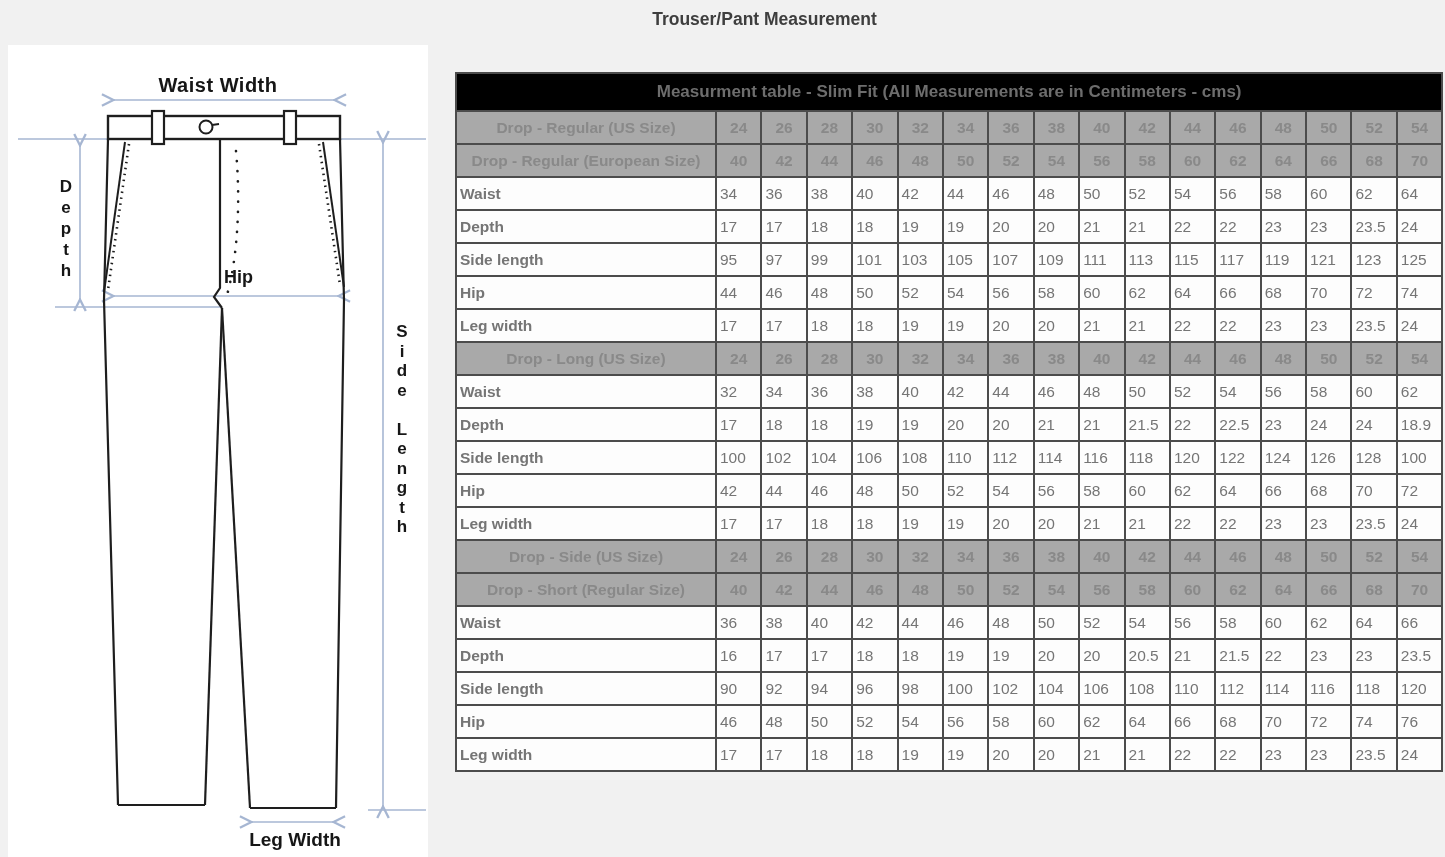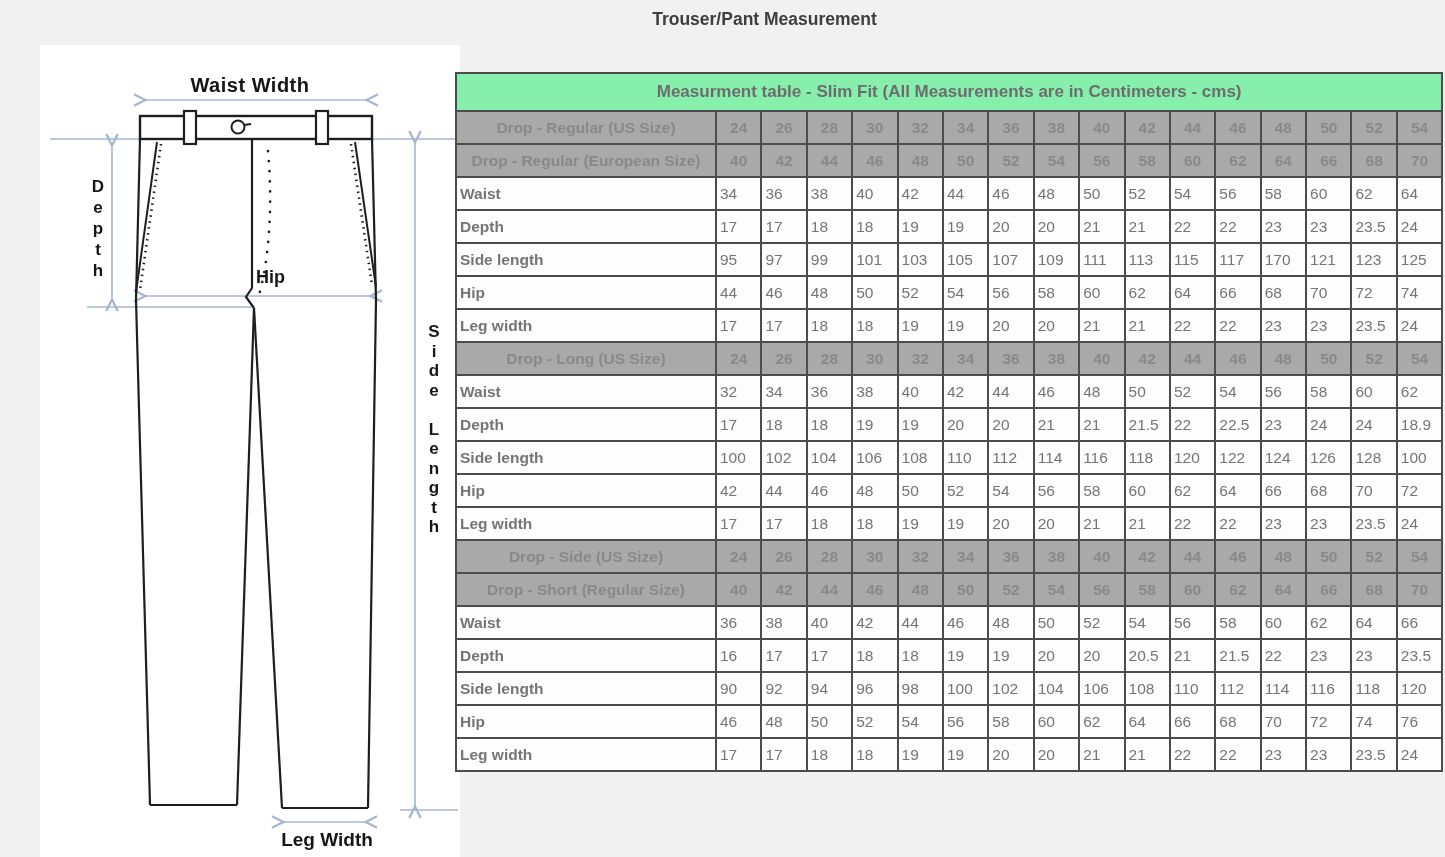--- a/index.html
+++ b/index.html
@@ -7,21 +7,21 @@
     width:1445px;height:857px;position:relative;overflow:hidden;
     background:#f1f1f1;
     font-family:"Liberation Sans","DejaVu Sans",sans-serif;
   }
   .page-title{
     position:absolute;top:9px;left:0;width:100%;padding-left:84px;box-sizing:border-box;
     text-align:center;font-size:17.5px;font-weight:bold;color:#3e3e3e;
   }
   
   .diagram-box{
-    position:absolute;left:8px;top:45px;width:420px;height:812px;background:#ffffff;margin-left:32px;
+    position:absolute;left:8px;top:45px;width:420px;height:812px;background:#ffffff;
   }
   .diagram-box svg{position:absolute;left:0;top:0;}
   .dlabel{position:absolute;color:#161616;font-weight:bold;}
   .lbl-waist{left:95px;top:29px;width:230px;text-align:center;font-size:20px;letter-spacing:.5px;}
   .lbl-depth{left:47px;top:131px;width:22px;font-size:17px;line-height:21px;}
   .lbl-hip{left:216px;top:222px;width:60px;font-size:18px;}
   .lbl-side{left:383px;top:277px;width:22px;font-size:17px;line-height:19.5px;}
   .lbl-leg{left:232px;top:784px;width:110px;text-align:center;font-size:19px;}
   .vertical-text{white-space:pre-line;text-align:center;}
   
@@ -29,21 +29,21 @@
     position:absolute;left:455px;top:72px;width:987px;
     border-collapse:collapse;table-layout:fixed;background:#fdfdfd;
     border:2px solid #4c4c4c;
   }
   table.mtable td{
     border:2px solid #4c4c4c;height:31px;padding:0 0 0 3px;
     font-size:15.5px;color:#757575;overflow:hidden;white-space:nowrap;
     vertical-align:middle;
   }
   tr.title-row td{
-    background:#86efac;text-align:center;font-weight:bold;color:#6d6d6d;
+    background:#000000;text-align:center;font-weight:bold;color:#6d6d6d;
     font-size:17px;height:36px;padding:0;
   }
   tr.size-row td{
     background:#a9a9a9;color:#898989;font-weight:bold;text-align:center;
     font-size:15.5px;padding:0;
   }
   td.rowlabel{font-weight:bold;color:#565656;font-size:16px;}
 </style>
 </head>
 <body>
@@ -218,21 +218,21 @@
         <td>99</td>
         <td>101</td>
         <td>103</td>
         <td>105</td>
         <td>107</td>
         <td>109</td>
         <td>111</td>
         <td>113</td>
         <td>115</td>
         <td>117</td>
-        <td>170</td>
+        <td>119</td>
         <td>121</td>
         <td>123</td>
         <td>125</td>
       </tr>
       <tr>
         <td class="rowlabel">Hip</td>
         <td>44</td>
         <td>46</td>
         <td>48</td>
         <td>50</td>

